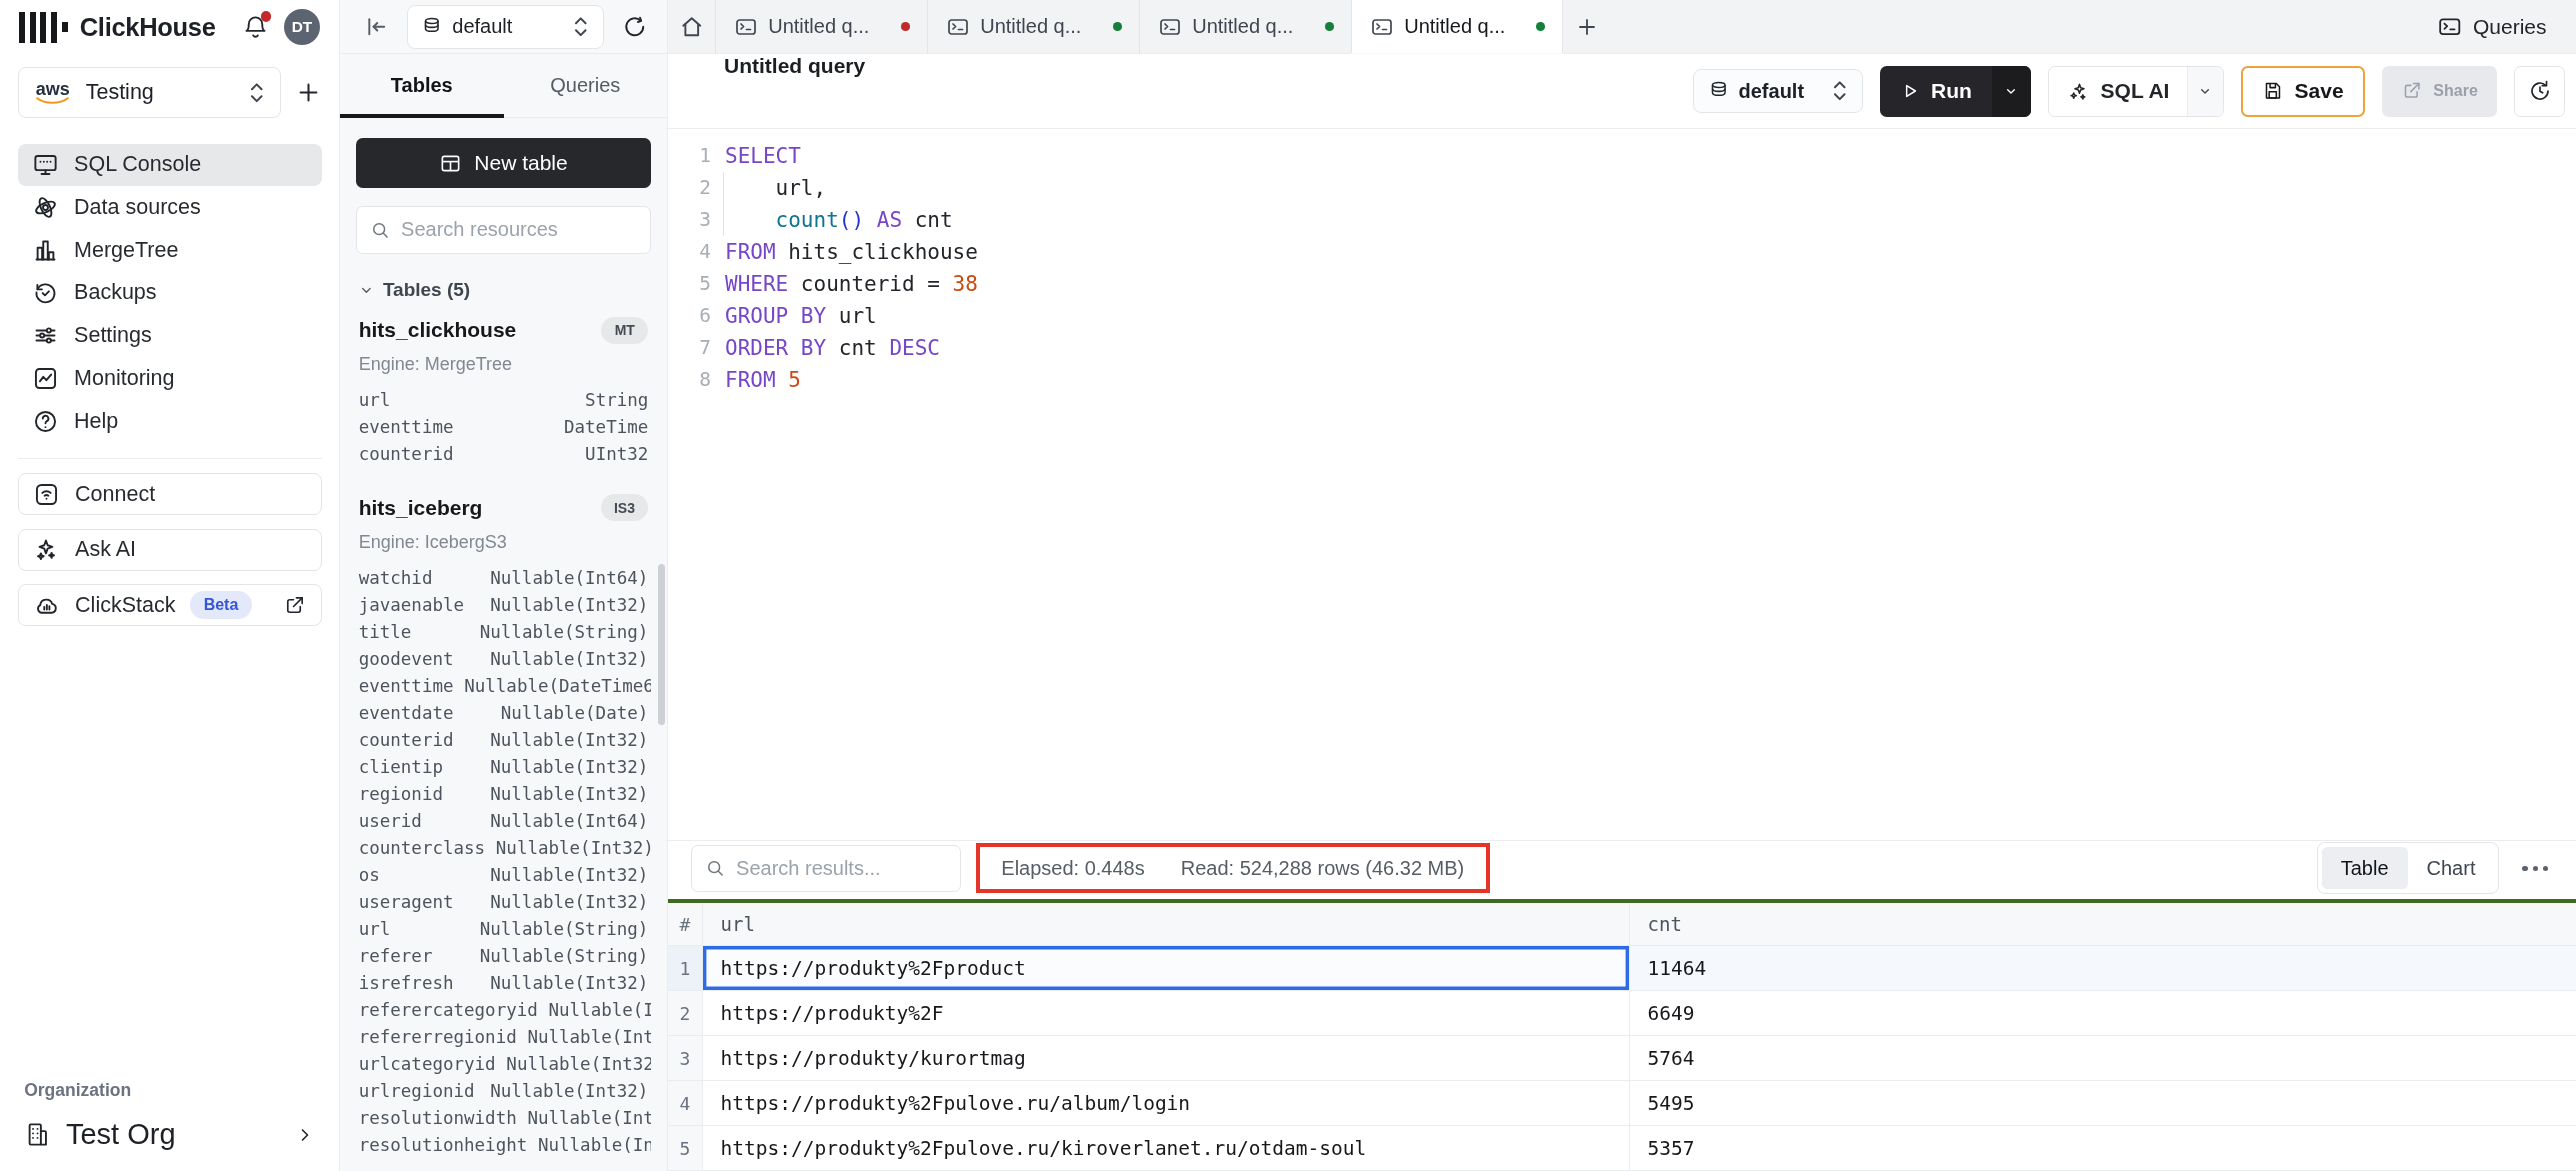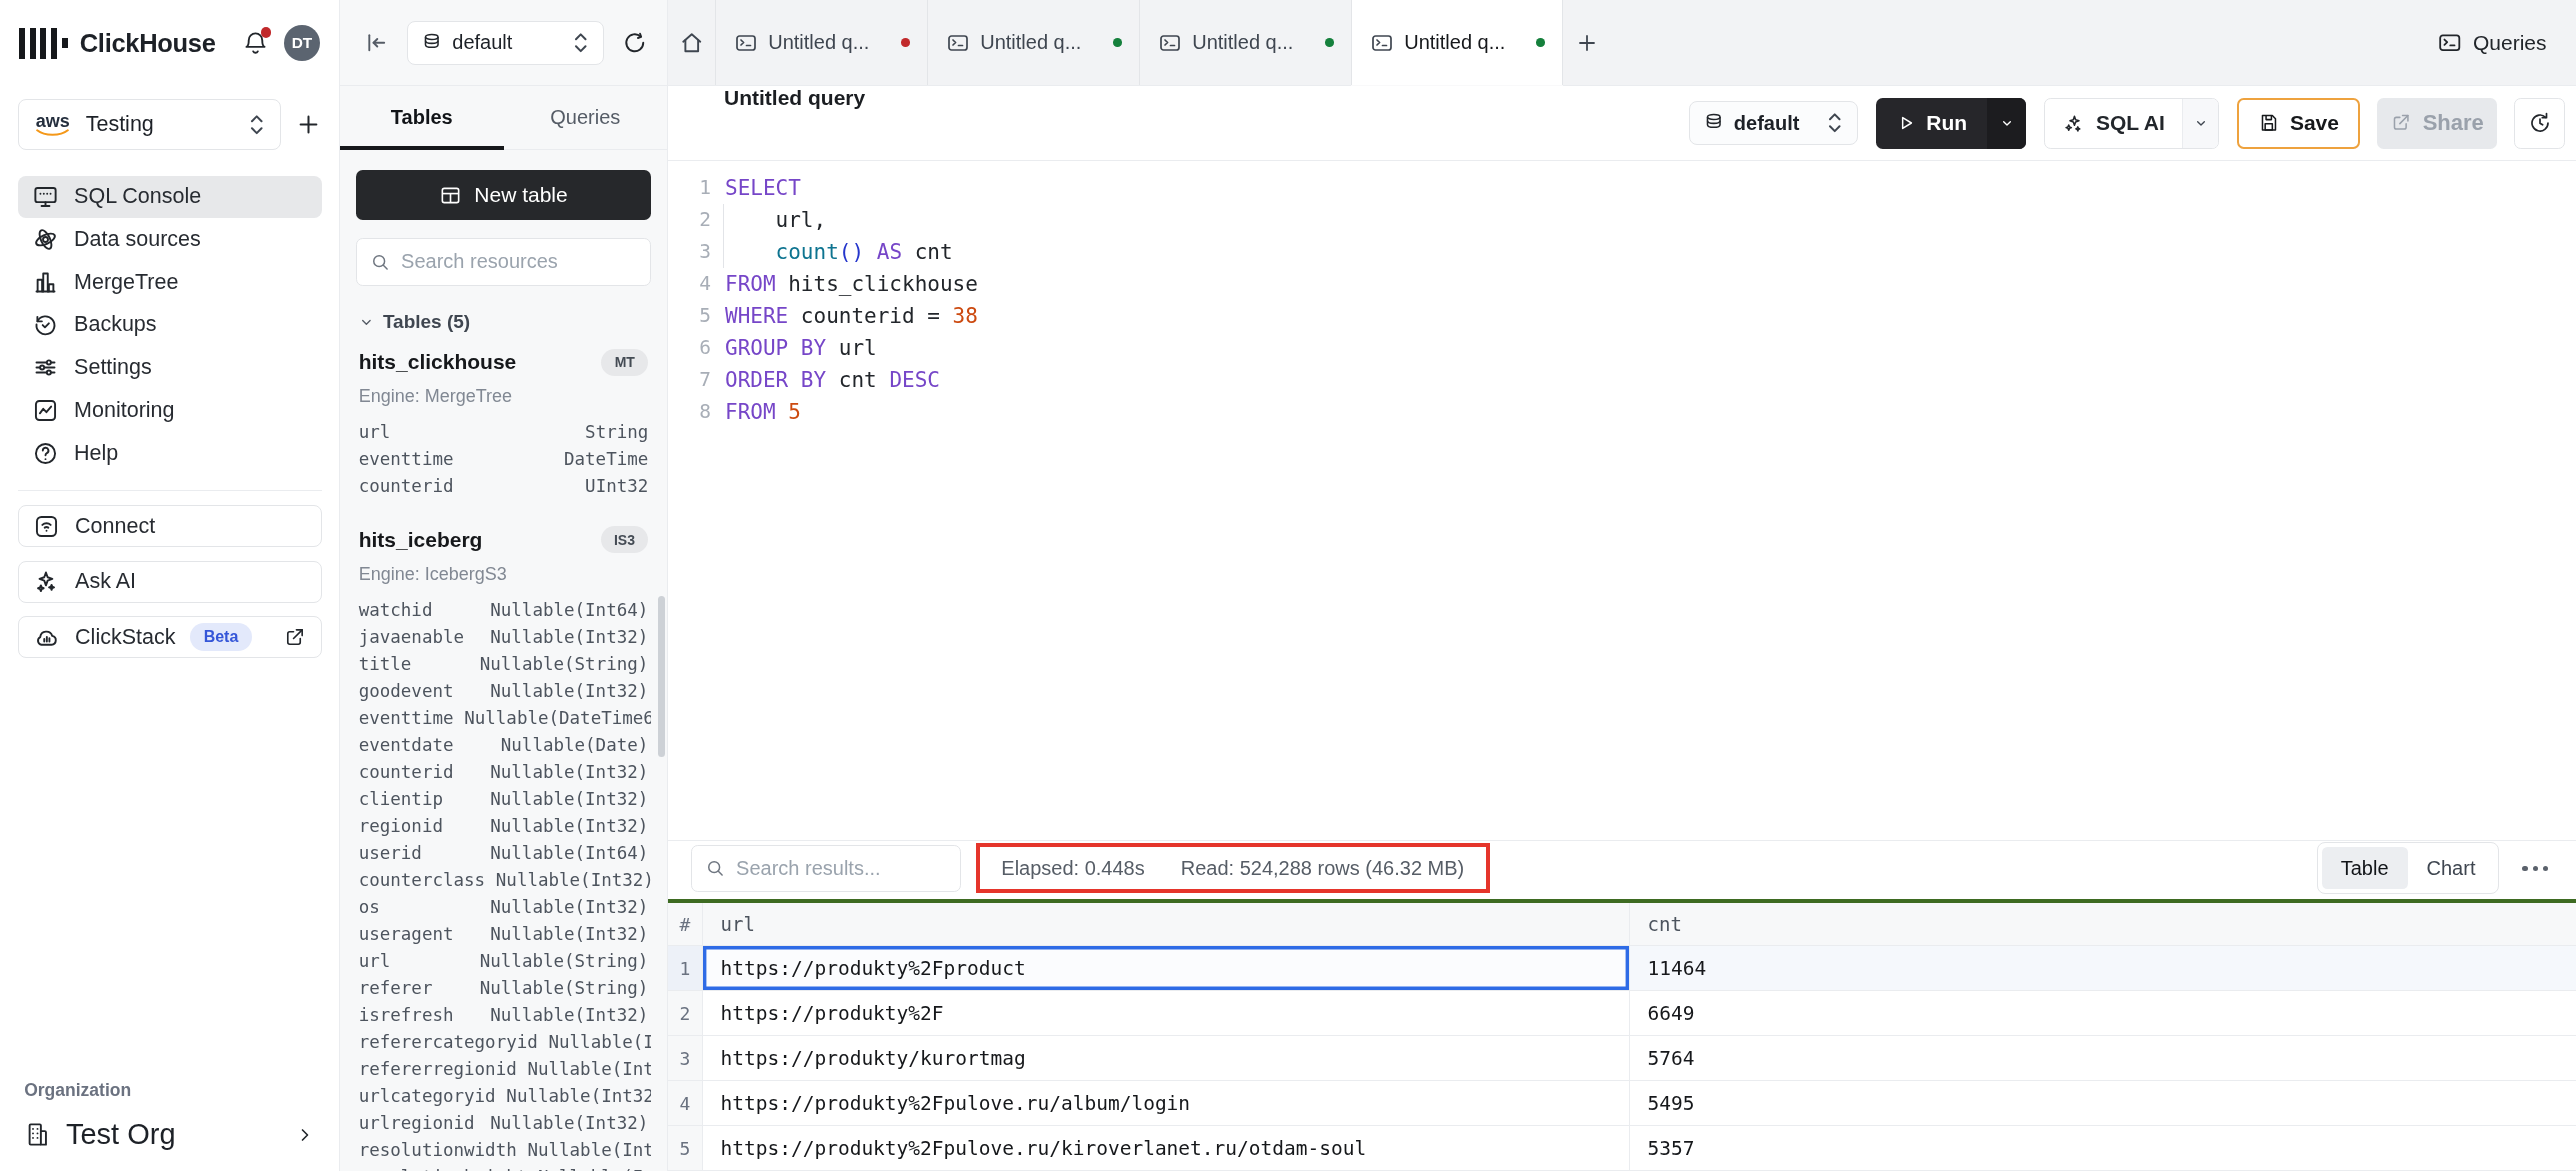--- a/index.html
+++ b/index.html
@@ -10,21 +10,21 @@
     --dot-red:#c1292b; --dot-green:#15803c;
   }
   *{margin:0;padding:0;box-sizing:border-box;}
   html,body{width:2576px;height:1171px;overflow:hidden;background:#fff;
     font-family:"Liberation Sans", sans-serif; color:var(--text);}
   .app{width:2576px;height:1171px;display:flex;flex-direction:column;}
   svg{display:block;}
   .ico{flex:none;}
 
   
-  .topbar{height:86px;display:flex;flex:none;}
+  .topbar{height:54px;display:flex;flex:none;}
   .tb-left{width:340px;flex:none;background:#fff;display:flex;align-items:center;padding:0 19px;border-right:0.7px solid var(--border-light);}
   .logo{display:flex;align-items:center;gap:12px;}
   .logo-bars{display:flex;align-items:center;gap:4.7px;height:31px;}
   .logo-bars i{display:block;width:6px;height:31px;background:#16181b;}
   .logo-bars i.short{height:10.7px;}
   .logo-text{font-size:25.5px;font-weight:600;letter-spacing:-0.3px;}
   .tb-left .spacer{flex:1;}
   .bell{position:relative;margin-right:14.8px;}
   .bell .dot{position:absolute;top:-2.7px;right:-2px;width:10.7px;height:10.7px;border-radius:50%;background:var(--dot-red);}
   .avatar{width:36px;height:36px;border-radius:50%;background:#5b6470;color:#fff;font-size:15.4px;font-weight:700;display:flex;align-items:center;justify-content:center;}
@@ -90,21 +90,21 @@
   .editor-header{height:75px;flex:none;display:flex;border-bottom:0.7px solid var(--border-light);padding:0 10.7px 0 56px;font-weight:bold;}
   .editor-title{font-size:21px;color:#1b1e22;}
   .editor-controls{margin-left:auto;display:flex;align-items:center;gap:17.5px;}
   .run-btn{height:51px;border-radius:6.7px;background:#26262a;color:#fff;display:flex;align-items:stretch;overflow:hidden;}
   .run-main{display:flex;align-items:center;gap:10.7px;padding:0 20px;font-size:21px;}
   .run-chev{width:39px;display:flex;align-items:center;justify-content:center;background:#1c1c1f;}
   .ai-btn{height:51px;border-radius:6.7px;border:0.7px solid var(--border);background:#fff;display:flex;align-items:stretch;overflow:hidden;}
   .ai-main{display:flex;align-items:center;gap:10.7px;padding:0 17.5px;font-size:21px;color:#22262b;}
   .ai-chev{width:36px;display:flex;align-items:center;justify-content:center;border-left:0.7px solid var(--border-light);background:#f7f8fa;}
   .save-btn{height:51px;border-radius:6.7px;border:2px solid var(--amber);background:#fff;display:flex;align-items:center;gap:10.7px;padding:0 19px;font-size:21px;color:#16181b;}
-  .share-btn{height:51px;border-radius:6.7px;background:#e7e9ec;display:flex;align-items:center;gap:10.7px;padding:0 13px;font-size:22px;color:#9aa1ab;}
+  .share-btn{height:51px;border-radius:6.7px;background:#e7e9ec;display:flex;align-items:center;gap:10.7px;padding:0 19px;font-size:16px;color:#9aa1ab;}
   .hist-btn{width:51px;height:51px;border-radius:6.7px;border:0.7px solid var(--border);background:#fff;display:flex;align-items:center;justify-content:center;}
 
   .code-area{flex:1;min-height:0;padding-top:10.7px;font-family:"DejaVu Sans Mono", monospace;font-size:21px;}
   .line{display:flex;line-height:32px;position:relative;}
   .line .num{width:43px;flex:none;text-align:right;color:#a8aeb7;font-size:19.5px;}
   .line .code-text{padding-left:14px;white-space:pre;color:var(--ident);}
   .line.ind-line::before{content:"";position:absolute;left:55px;top:0;bottom:0;border-left:1.3px solid #e2e4e8;}
   .tok-kw{color:var(--kw);} .tok-fn{color:var(--fn);} .tok-paren{color:var(--paren);}
   .tok-num{color:var(--num);} .tok-id,.tok-ind{color:var(--ident);}
 

